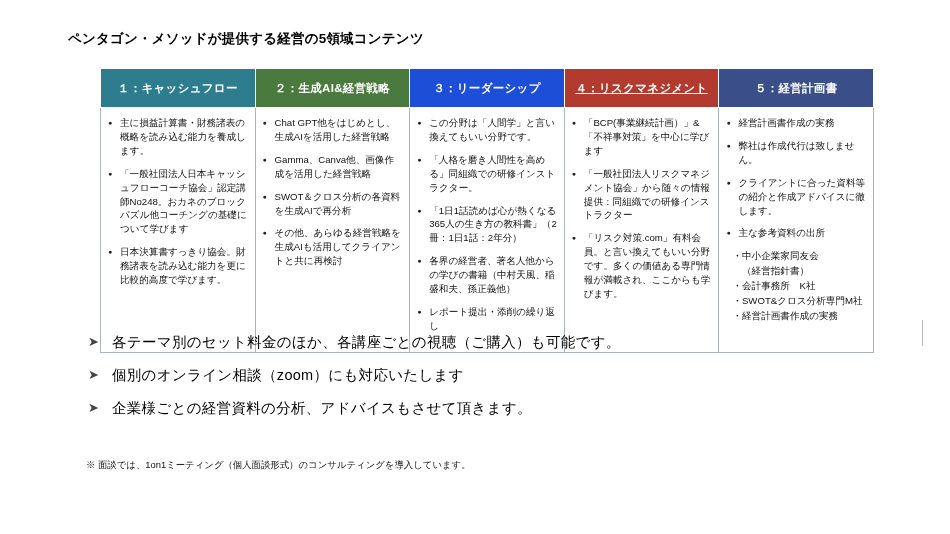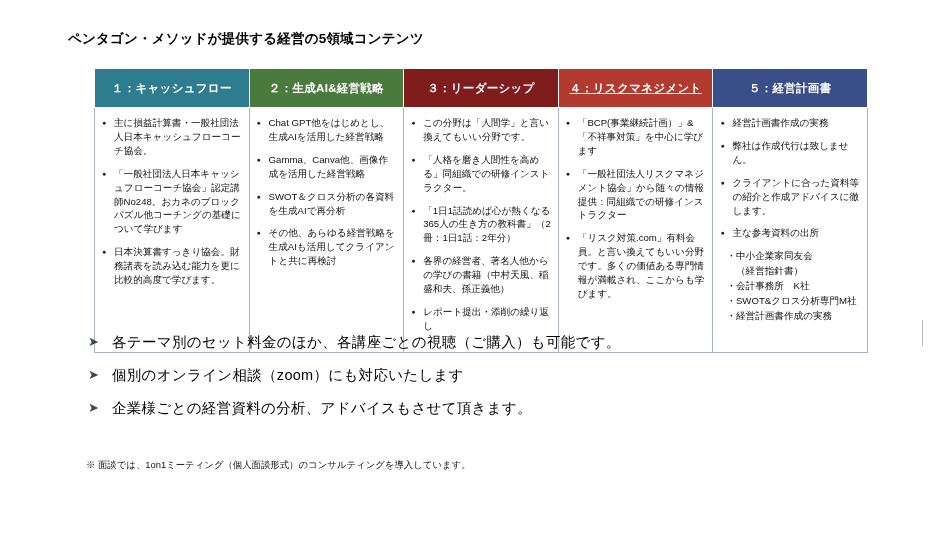--- a/index.html
+++ b/index.html
@@ -25,21 +25,21 @@
     position: absolute;
     left: 68px;
     top: 30px;
     font-size: 13.5px;
     font-weight: bold;
     letter-spacing: 0.2px;
     color: #000;
   }
   .table-wrap {
     position: absolute;
-    left: 94px;
+    left: 100px;
     top: 68px;
     width: 774px;
   }
   table.matrix {
     border-collapse: collapse;
     width: 774px;
     table-layout: fixed;
   }
   table.matrix th {
     height: 34px;
@@ -133,30 +133,30 @@
 <div class="page">
 
   <div class="title">ペンタゴン・メソッドが提供する経営の5領域コンテンツ</div>
 
   <div class="table-wrap">
     <table class="matrix">
       <thead>
         <tr>
           <th style="background: rgb(46, 125, 143);">１：キャッシュフロー</th>
           <th style="background: rgb(75, 122, 63);">２：生成AI&amp;経営戦略</th>
-          <th style="background: #7f1d1d;">３：リーダーシップ</th>
+          <th style="background: #1d4ed8;">３：リーダーシップ</th>
           <th style="background: rgb(178, 58, 46); text-decoration: underline;">４：リスクマネジメント</th>
           <th style="background: rgb(58, 79, 138);">５：経営計画書</th>
         </tr>
       </thead>
       <tbody>
         <tr>
           <td>
             <ul class="cell-list">
-              <li>主に損益計算書・一般社団法人日本キャッシュフローコーチ協会。</li>
+              <li>主に損益計算書・財務諸表の概略を読み込む能力を養成します。</li>
               <li>「一般社団法人日本キャッシュフローコーチ協会」認定講師No248。おカネのブロックパズル他コーチングの基礎について学びます</li>
               <li>日本決算書すっきり協会。財務諸表を読み込む能力を更に比較的高度で学びます。</li>
             </ul>
           </td>
           <td>
             <ul class="cell-list">
               <li>Chat GPT他をはじめとし、生成AIを活用した経営戦略</li>
               <li>Gamma、Canva他、画像作成を活用した経営戦略</li>
               <li>SWOT＆クロス分析の各資料を生成AIで再分析</li>
               <li>その他、あらゆる経営戦略を生成AIも活用してクライアントと共に再検討</li>

